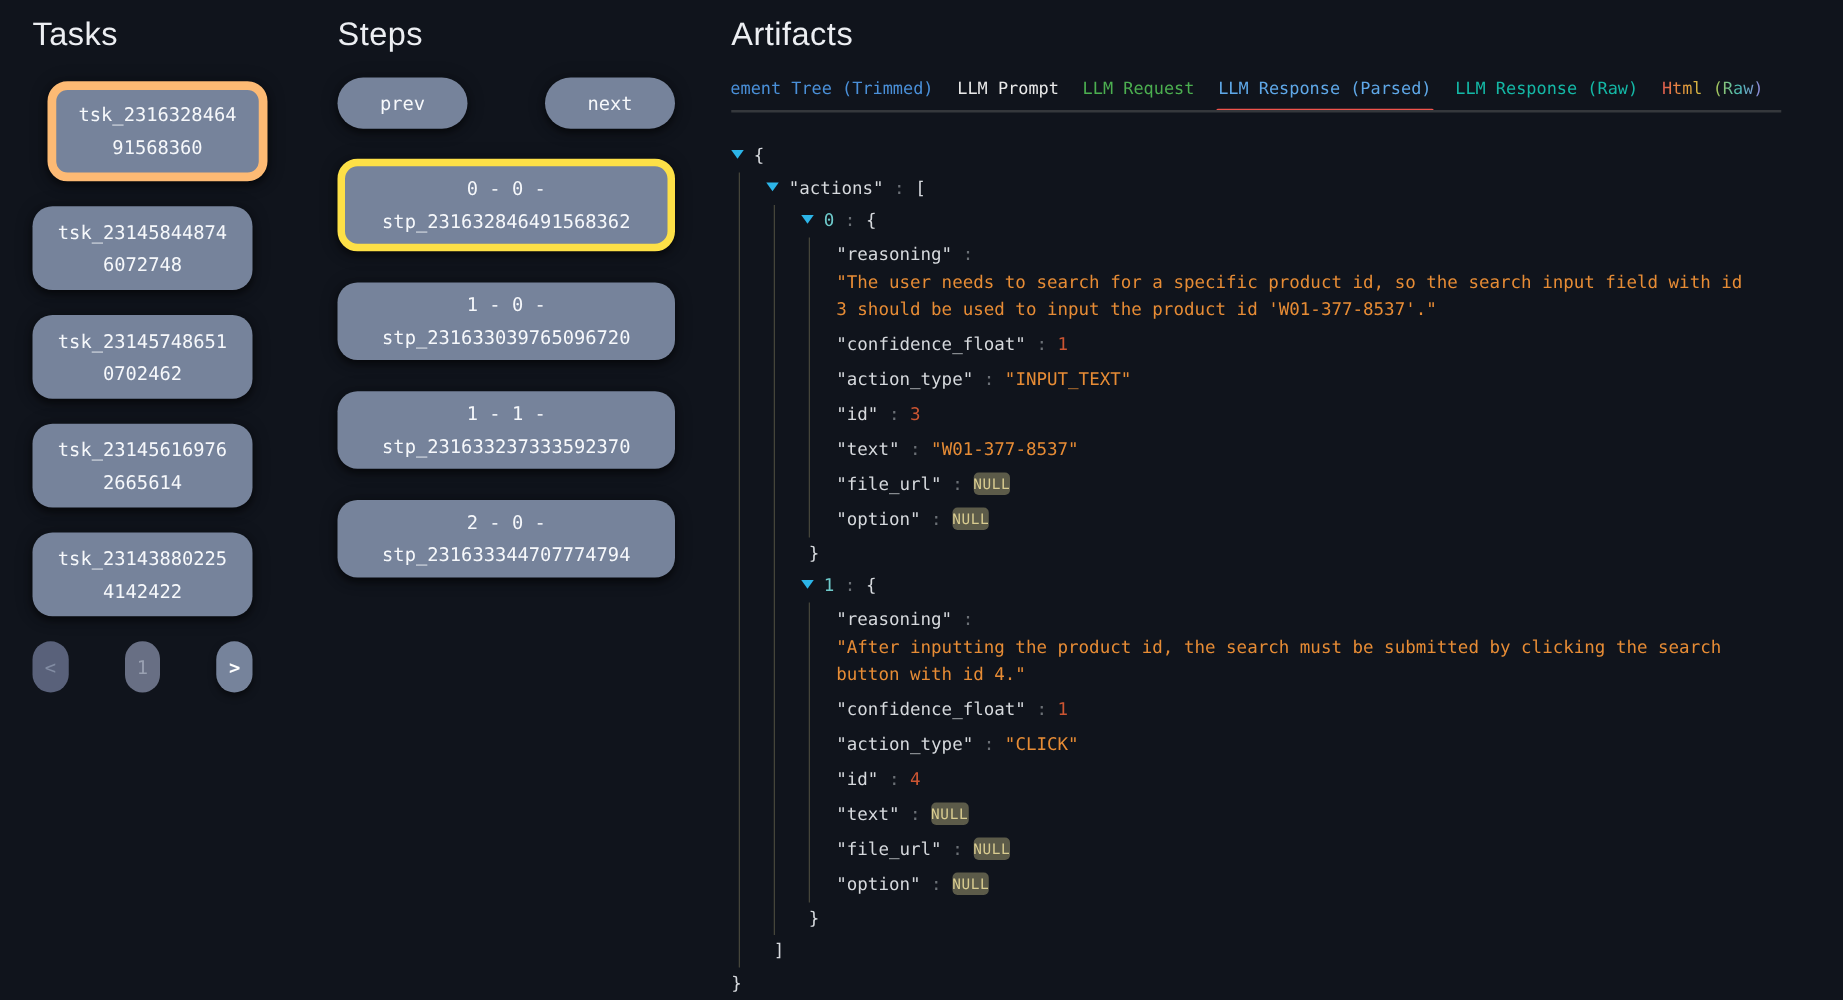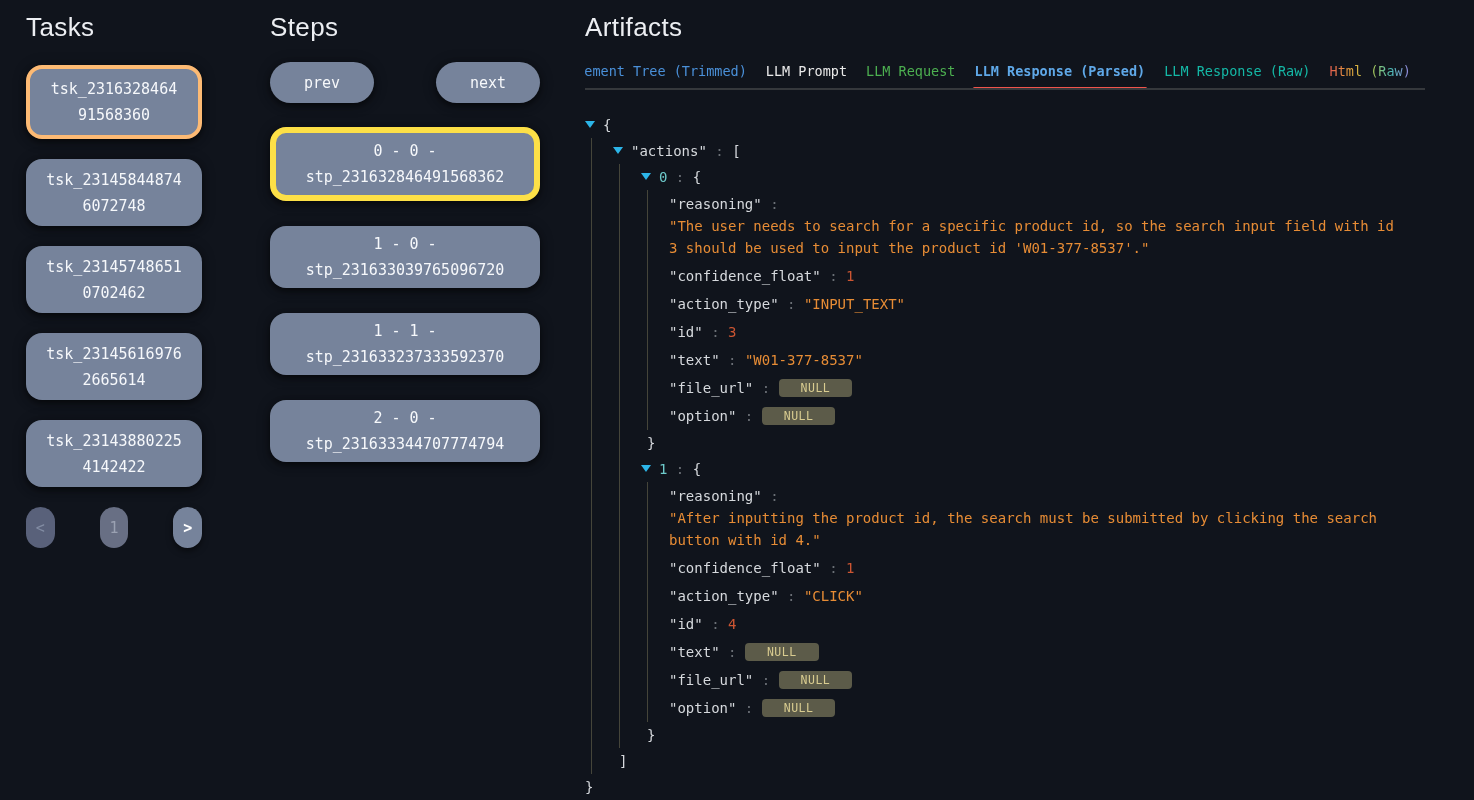--- a/index.html
+++ b/index.html
@@ -22,21 +22,21 @@
     font-family:"DejaVu Sans Mono", monospace;
     box-shadow:0 3px 6px rgba(0,0,0,.5), 0 1px 14px rgba(0,0,0,.25);
   }
   .task-btn {
     width:176px; min-height:67px; border-radius:16px;
     padding:7px 17px; margin-bottom:20px;
     display:flex; align-items:center; justify-content:center;
     text-align:center; word-break:break-all;
     font-size:15px; line-height:26px;
   }
-  .task-btn.selected { border:4px solid #fdba74; }
+  .task-btn.selected { border:7px solid #fdba74;margin-left:12px; }
   .pagination { display:flex; gap:45px; margin-top:6px; align-items:center; }
   .page-pill {
     width:31px; height:41px; border-radius:16px; border:none; cursor:pointer;
     display:flex; align-items:center; justify-content:center;
     font-family:"DejaVu Sans Mono", monospace; font-size:15px;
   }
   .pp-prev { background:#59617a; color:#828ca3; }
   .pp-page { background:#686f84; color:#9aa1b2; }
   .pp-next { background:#76839b; color:#ffffff; font-weight:bold;
              box-shadow:0 3px 6px rgba(0,0,0,.5); }
@@ -89,21 +89,21 @@
   }
   .key { color:#d6d9dd; }
   .idx { color:#6ecacb; }
   .colon { color:#6b7076; }
   .str { color:#e78c35; }
   .num { color:#cc5532; }
   .bracket { color:#d6d9dd; }
   .str-block { display:block; }
   .null-badge {
     display:inline-block; background:#5c5b49; color:#d9cc90;
-    border-radius:4px; padding:0 22px; font-size:11.5px; line-height:18px;
+    border-radius:4px; padding:0 0; font-size:11.5px; line-height:18px;
     letter-spacing:.5px; vertical-align:1px;
   }
 </style>
 </head>
 <body>
 
 <div class="app">
 
   <div class="col-tasks">
     <h1 class="col-title">Tasks</h1>
@@ -135,21 +135,21 @@
       </div>
   </div>
 
   <div class="col-art">
     <h1 class="col-title">Artifacts</h1>
     <div class="tab-strip-wrap">
       <div class="tab-strip" id="tab-strip">
           <button class="tab" style="color: rgb(74, 144, 217);">Element Tree (Trimmed)</button>
           <button class="tab" style="color: rgb(233, 233, 233);">LLM Prompt</button>
           <button class="tab" style="color: rgb(76, 175, 80);">LLM Request</button>
-          <button class="tab active" style="color: rgb(95, 168, 232); font-weight: bold;">LLM Response (Parsed)</button>
+          <button class="tab active" style="color: rgb(95, 168, 232);">LLM Response (Parsed)</button>
           <button class="tab" style="color: #14b8a6; text-align: right;">LLM Response (Raw)</button>
           <button class="tab grad" style="background-image: linear-gradient(90deg, rgb(226, 93, 79), rgb(232, 164, 60), rgb(181, 201, 78), rgb(75, 188, 180), rgb(156, 130, 224));">Html (Raw)</button>
         </div>
     </div>
     <div class="json-view" id="json-root">
         <div class="row"><span class="tri"></span><span class="bracket">{</span></div>
         <div class="branch">
           <div class="row"><span class="tri"></span><span class="key">"actions"</span><span class="colon"> : </span><span class="bracket">[</span></div>
           <div class="branch">
             <div class="row"><span class="tri"></span><span class="idx">0</span><span class="colon"> : </span><span class="bracket">{</span></div>

